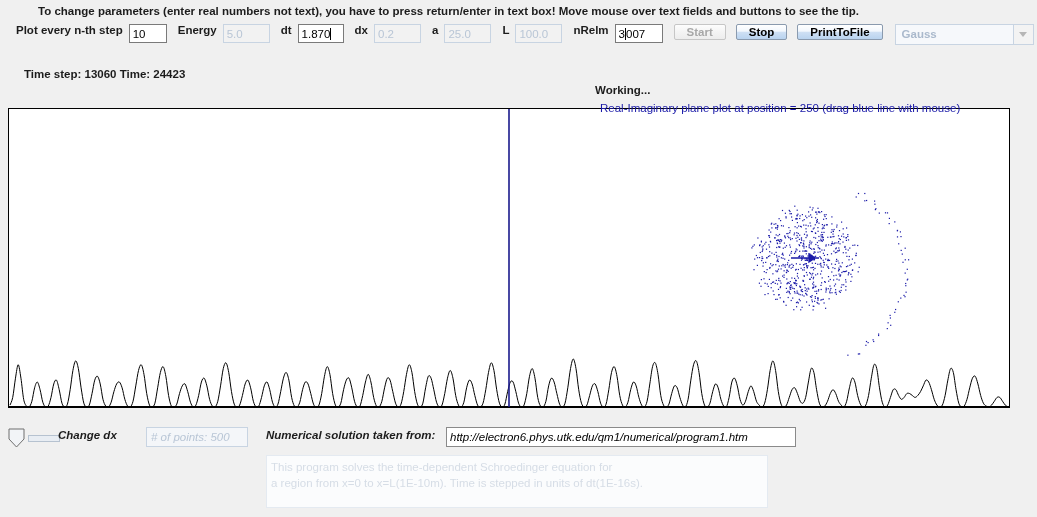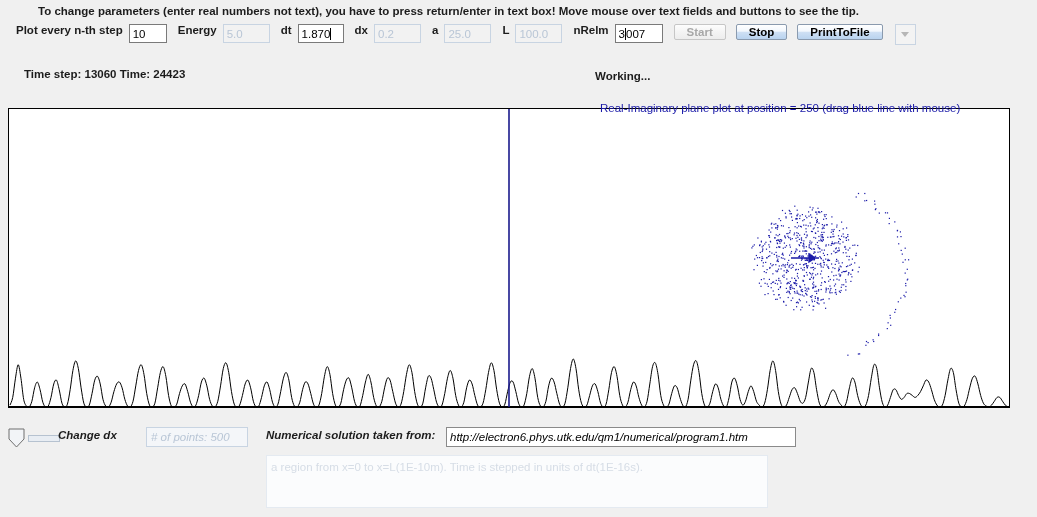--- a/index.html
+++ b/index.html
@@ -154,21 +154,21 @@
     left: 24px;
     top: 0;
     font-size: 11.5px;
     font-weight: bold;
     color: #1c1c1c;
     white-space: nowrap;
   }
   .working {
     position: absolute;
     left: 595px;
-    top: 2px;
+    top: 16px;
     font-size: 11.5px;
     font-weight: bold;
     color: #1c1c1c;
     white-space: nowrap;
   }
 
   
   .plot {
     position: absolute;
     left: 8px;
@@ -321,20 +321,21 @@
     <div class="tf w-L disabled">100.0</div>
 
     <span class="lbl">nRelm</span>
     <div class="tf w-nr"><span>3</span><span class="caret"></span><span>007</span></div>
 
     <div class="btn disabled">Start</div>
     <div class="btn">Stop</div>
     <div class="btn">PrintToFile</div>
 
     <div class="combo">
+      <div class="field">Gauss</div>
       <div class="arrowbox">
           <span class="tri"></span>
         </div>
     </div>
   </div>
 
   <div class="status-row">
     <span class="timestep">Time step: 13060  Time: 24423</span>
     <span class="working">Working...</span>
   </div>
@@ -1140,16 +1141,17 @@
         </svg>
       </div>
     </div>
     <span class="change-dx-label">Change dx</span>
     <div class="points-field"># of points: 500</div>
     <span class="url-label">Numerical solution taken from:</span>
     <div class="url-field">http://electron6.phys.utk.edu/qm1/numerical/program1.htm</div>
   </div>
 
   <div class="descbox">
+    <div class="line">This program solves the time-dependent Schroedinger equation for</div>
     <div class="line">a region from x=0 to x=L(1E-10m).  Time is stepped in units of dt(1E-16s).</div>
   </div>
 
 </div>
 
 </body></html>

